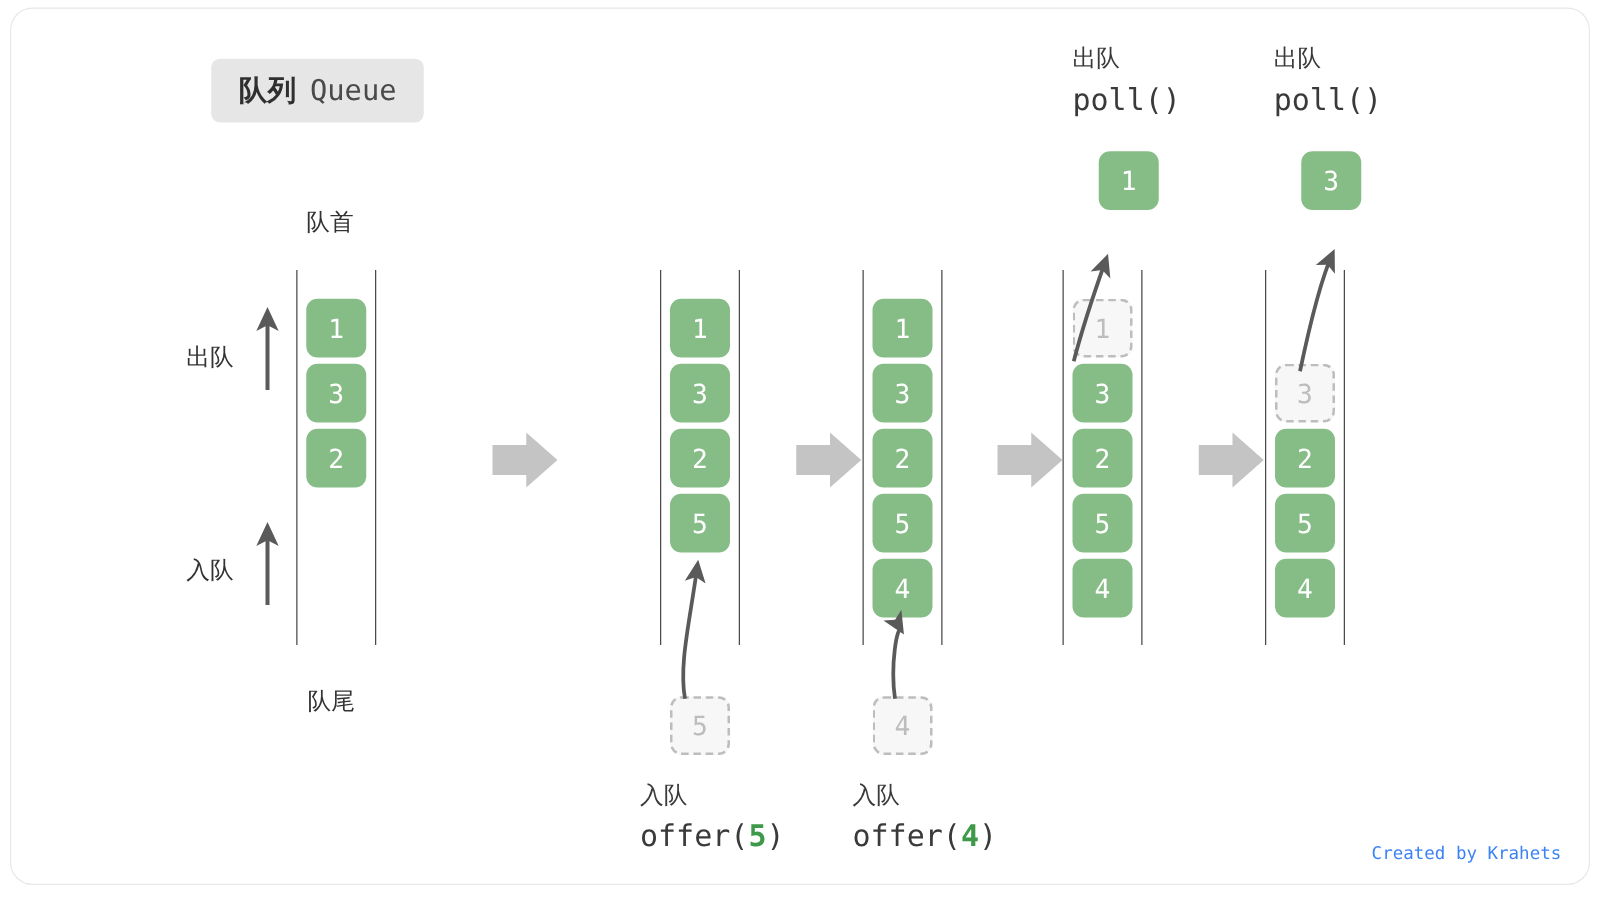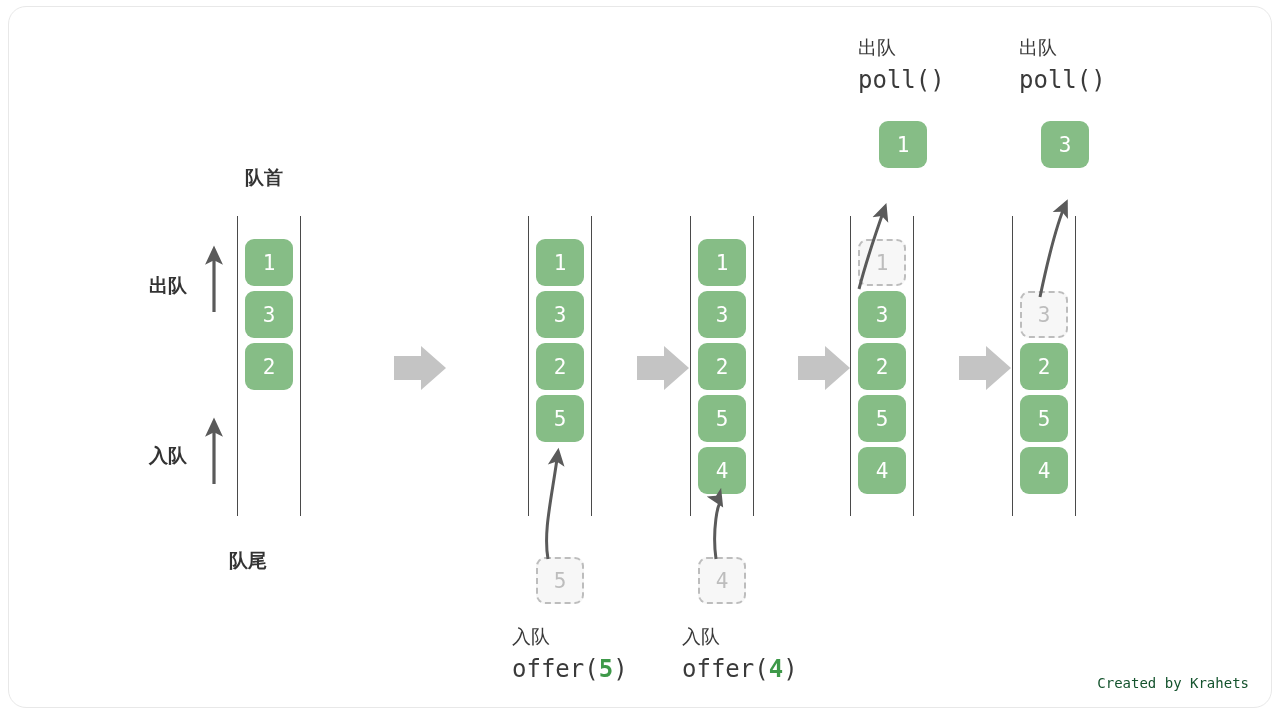--- a/index.html
+++ b/index.html
@@ -55,21 +55,21 @@
   #title-badge .en {
     font-size: 23px;
     color: #4a4a4a;
     font-family: "DejaVu Sans Mono", "Liberation Mono", monospace;
   }
 
   
   .lbl {
     position: absolute;
     font-size: 19px;
-    font-weight: bold;
+    font-weight: normal;
     color: #333333;
     white-space: nowrap;
   }
   .caption {
     position: absolute;
     text-align: left;
     white-space: nowrap;
     line-height: 1.55;
   }
   .caption .cn {
@@ -134,34 +134,38 @@
     height: 702px;
     pointer-events: none;
   }
 
   
   #credit {
     position: absolute;
     right: 24px;
     bottom: 18px;
     font-size: 14px;
-    color: #14532d;
+    color: #3b82f6;
     font-family: "DejaVu Sans Mono", "Liberation Mono", monospace;
     white-space: nowrap;
   }
 </style>
 </head>
 <body>
 
 <div id="card">
   <div class="stage">
 
+    <div id="title-badge">
+      <span class="cn">队列</span>
+      <span class="en">Queue</span>
+    </div>
 
     <div class="lbl" style="left:236px; top:158px;">队首</div>
-    <div class="lbl" style="left:220px; top:541px;">队尾</div>
+    <div class="lbl" style="left:237px; top:541px;">队尾</div>
 
     <div class="lbl" style="left:140px; top:266px;">出队</div>
     <div class="lbl" style="left:140px; top:436px;">入队</div>
 
     <div class="caption" style="left:849px; top:26px;">
       <span class="cn">出队</span>
       <span class="code">poll()</span>
     </div>
     <div class="caption" style="left:1010px; top:26px;">
       <span class="cn">出队</span>

